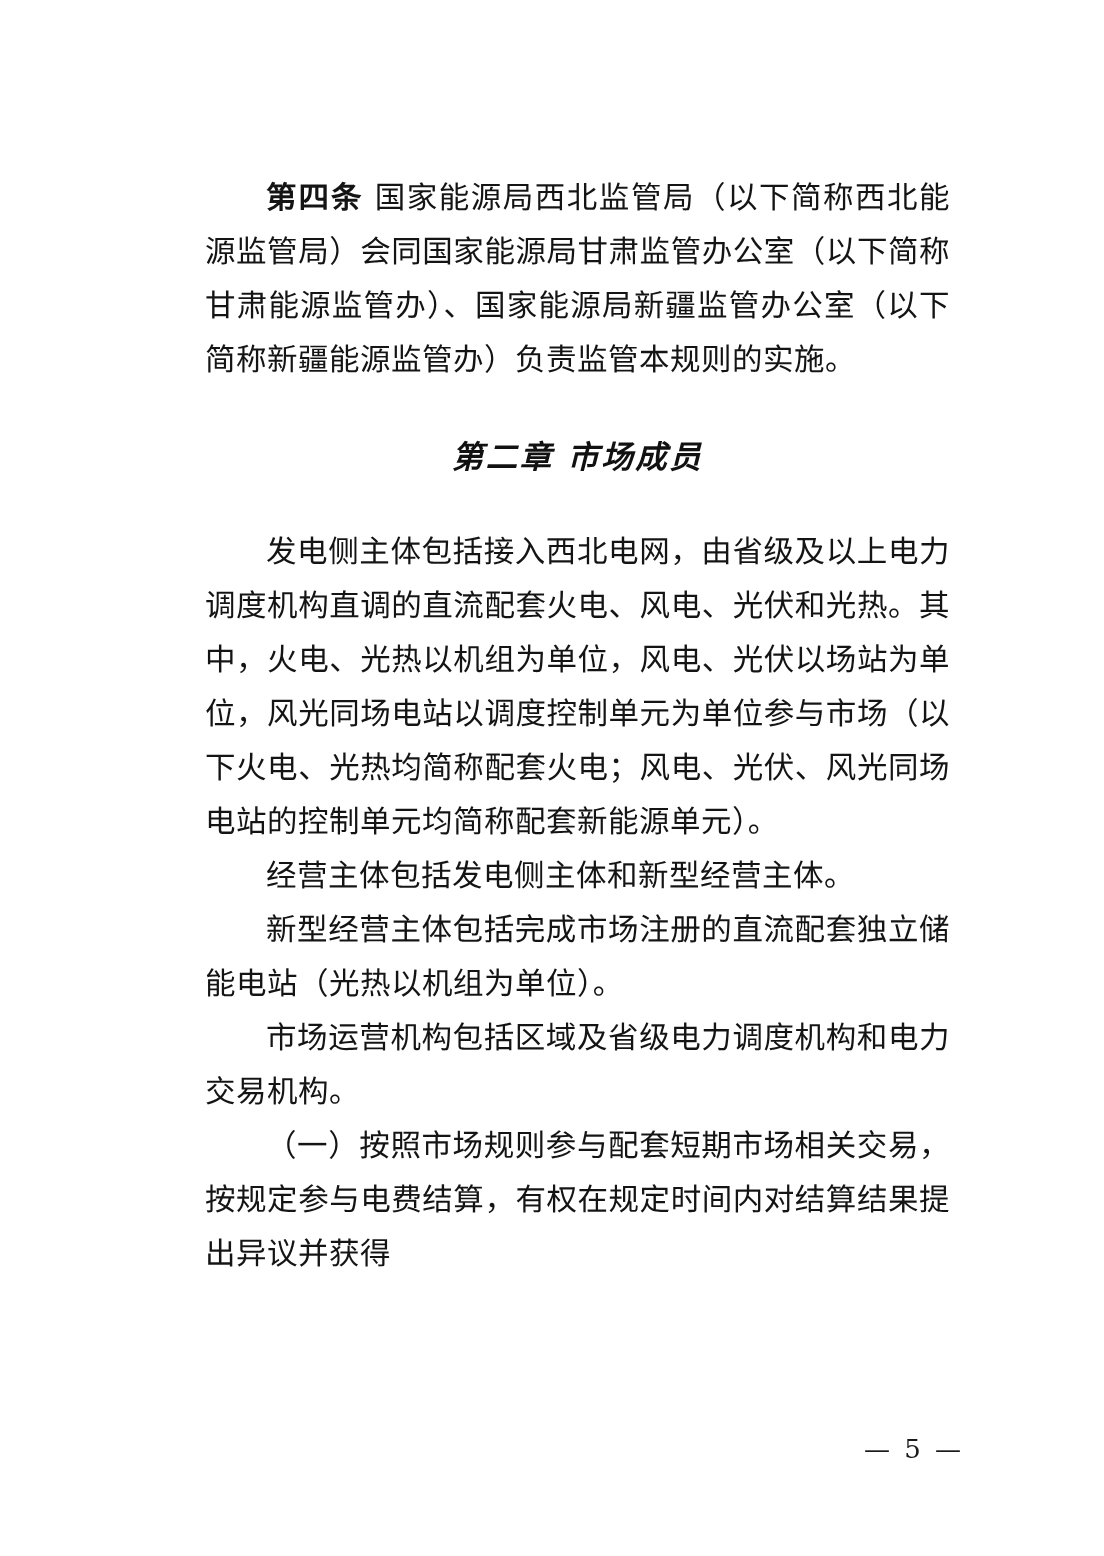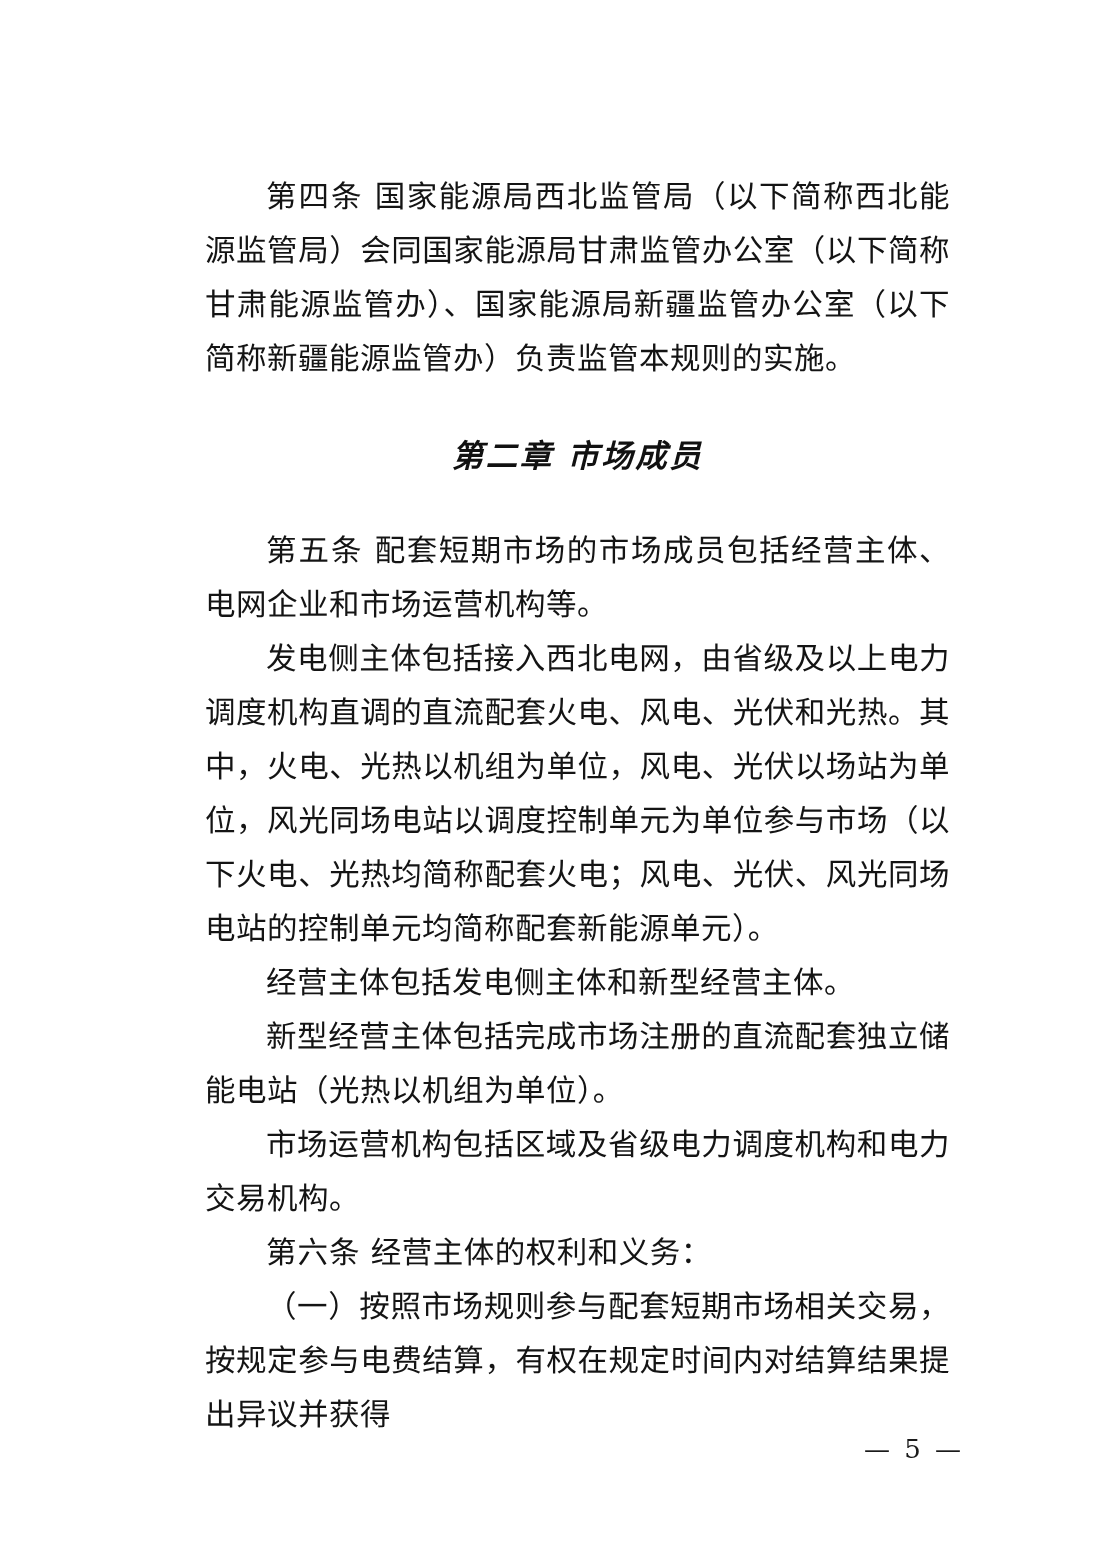--- a/index.html
+++ b/index.html
@@ -34,21 +34,21 @@
     letter-spacing: 0.5px;
     text-align: justify;
     text-justify: inter-ideograph;
     text-indent: 0;
     color: #141414;
   }
   p.indent {
     text-indent: 61px;
   }
   .article-label {
-    font-weight: normal;
+    font-weight: bold;
     letter-spacing: 1px;
   }
   h2.chapter {
     font-size: 31.5px;
     font-weight: bold;
     text-align: center;
     margin: 46px 0 44px 0;
     letter-spacing: 2.5px;
     line-height: 48px;
     color: #111111;
@@ -67,30 +67,28 @@
 </head>
 <body>
 
 <div class="page">
   <div class="doc-body">
 
     <p class="para indent"><span class="article-label">第四条</span>&nbsp;<span>国家能源局西北监管局（以下简称西北能源监管局）会同国家能源局甘肃监管办公室（以下简称甘肃能源监管办）、国家能源局新疆监管办公室（以下简称新疆能源监管办）负责监管本规则的实施。</span></p>
 
     <h2 class="chapter">第二章  市场成员</h2>
 
-    <p class="para indent"><span class="article-label">第五条</span>&nbsp;<span>配套短期市场的市场成员包括经营主体、电网企业和市场运营机构等。</span></p>
 
     <p class="para indent">发电侧主体包括接入西北电网，由省级及以上电力调度机构直调的直流配套火电、风电、光伏和光热。其中，火电、光热以机组为单位，风电、光伏以场站为单位，风光同场电站以调度控制单元为单位参与市场（以下火电、光热均简称配套火电；风电、光伏、风光同场电站的控制单元均简称配套新能源单元）。</p>
 
     <p class="para indent">经营主体包括发电侧主体和新型经营主体。</p>
 
     <p class="para indent">新型经营主体包括完成市场注册的直流配套独立储能电站（光热以机组为单位）。</p>
 
     <p class="para indent">市场运营机构包括区域及省级电力调度机构和电力交易机构。</p>
 
-    <p class="para indent"><span class="article-label">第六条</span>&nbsp;<span>经营主体的权利和义务：</span></p>
 
     <p class="para indent">（一）按照市场规则参与配套短期市场相关交易，按规定参与电费结算，有权在规定时间内对结算结果提出异议并获得</p>
 
   </div>
 
   <div class="page-number">— 5 —</div>
 </div>
 
 </body></html>

